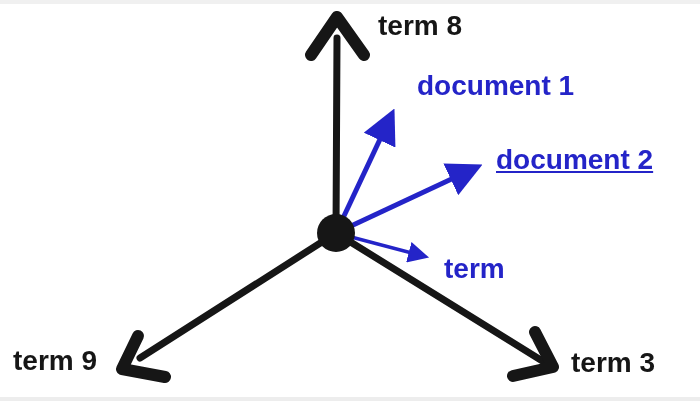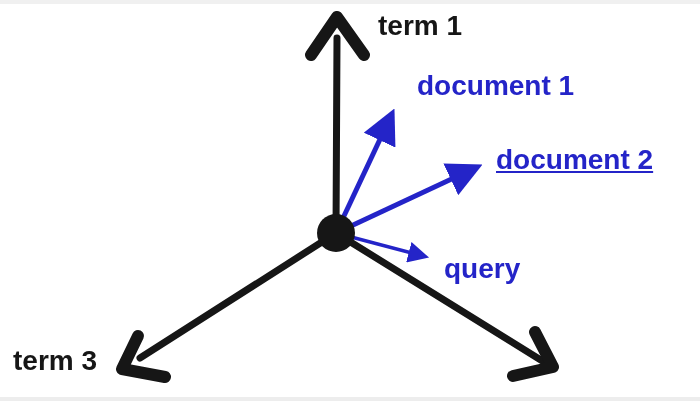--- a/index.html
+++ b/index.html
@@ -72,20 +72,21 @@
     <path d="M138,336 L122,369 L165,377" fill="none" stroke-width="12" stroke-linecap="round" stroke-linejoin="round" stroke="#161616"></path>
     <path d="M535,332 L553,367 L513,376" fill="none" stroke-width="12" stroke-linecap="round" stroke-linejoin="round" stroke="#161616"></path>
 
     <line x1="336" y1="233" x2="390" y2="118" stroke-width="5" marker-end="url(#arrowBlue)" stroke="#2424c8"></line>
     <line x1="336" y1="233" x2="473" y2="169" stroke-width="5" marker-end="url(#arrowBlue)" stroke="#2424c8"></line>
     <line x1="336" y1="233" x2="423" y2="256" stroke-width="3.5" marker-end="url(#arrowBlueSmall)" stroke="#2424c8"></line>
 
     <circle cx="336" cy="233" r="19" fill="#161616"></circle>
   </svg>
 
-  <div class="lbl black lbl-term1">term 1</div>
-  <div class="lbl black lbl-term2">term 3</div>
+  <div class="lbl black lbl-term1">term 8</div>
+  <div class="lbl black lbl-term2">term 9</div>
+  <div class="lbl black lbl-term3">term 3</div>
 
   <div class="lbl blue lbl-doc1">document 1</div>
   <div class="lbl blue lbl-doc2">document 2</div>
-  <div class="lbl blue lbl-query">query</div>
+  <div class="lbl blue lbl-query">term</div>
 
 </div>
 
 </body></html>

